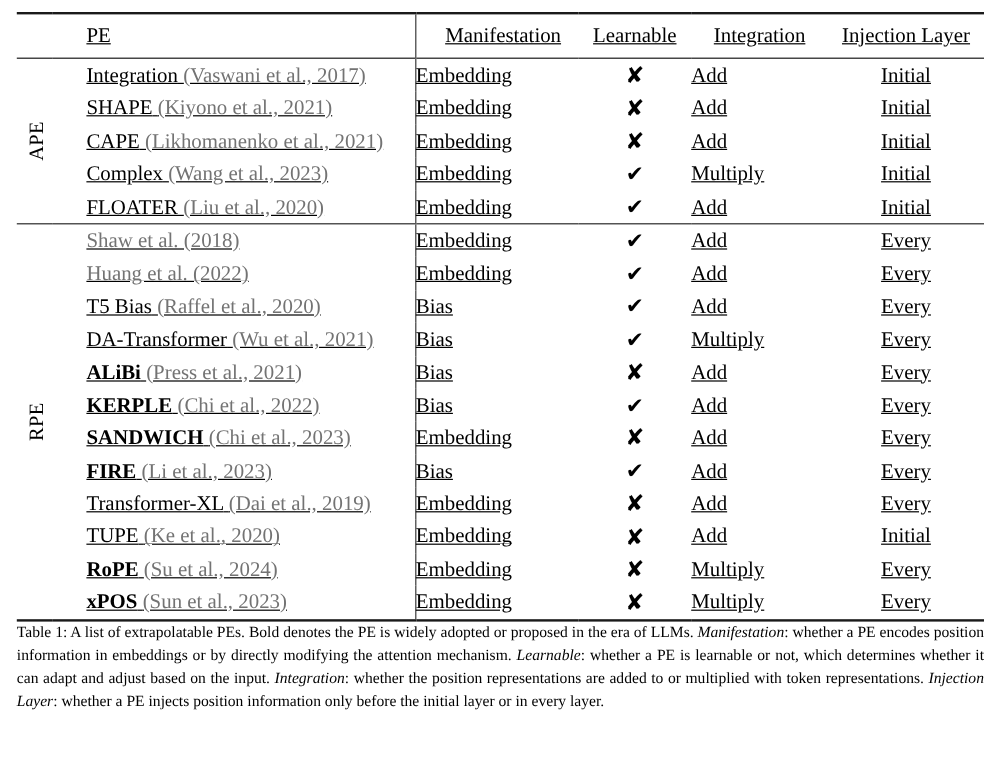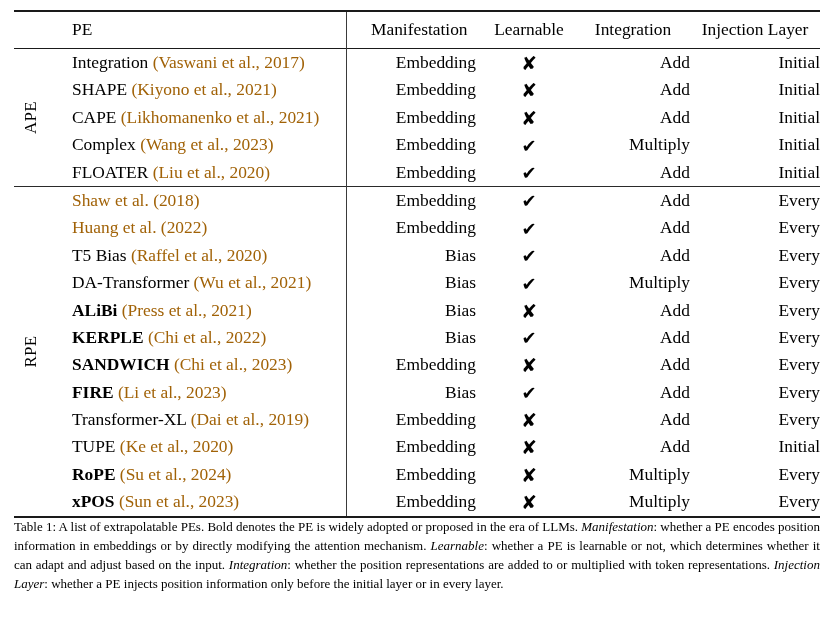--- a/index.html
+++ b/index.html
@@ -29,20 +29,21 @@
     left: 14px;
     top: 10px;
     width: 806px;
   }
 
   table.pe-table {
     border-collapse: collapse;
     width: 806px;
     table-layout: fixed;
     font-size: 17.4px;
+    text-decoration: underline;
   }
 
   table.pe-table td,
   table.pe-table th {
     padding: 0;
     margin: 0;
     font-weight: normal;
     line-height: 1;
     vertical-align: middle;
   }
@@ -70,31 +71,31 @@
 
   .cell-pe {
     text-align: left;
     padding-left: 28px !important;
     white-space: nowrap;
   }
   .cell-hdr-pe {
     text-align: left;
     padding-left: 28px !important;
   }
-  .cell-man { text-align: right; padding-right: 6px !important; }
+  .cell-man { text-align: left; padding-right: 6px !important; }
   .cell-learn { text-align: center; }
-  .cell-integ { text-align: right; }
-  .cell-inject { text-align: right; }
+  .cell-integ { text-align: left; }
+  .cell-inject { text-align: center; }
 
   .hdr-man    { text-align: center; padding-left: 10px !important; }
   .hdr-learn  { text-align: center; }
   .hdr-integ  { text-align: center; }
   .hdr-inject { text-align: center; }
 
-  .cite { color: #a16207; }
+  .cite { color: #737373; }
   .bold { font-weight: bold; }
 
   
   .group-cell {
     position: relative;
     padding: 0 !important;
     text-align: center;
   }
   .rotlabel {
     display: inline-block;

